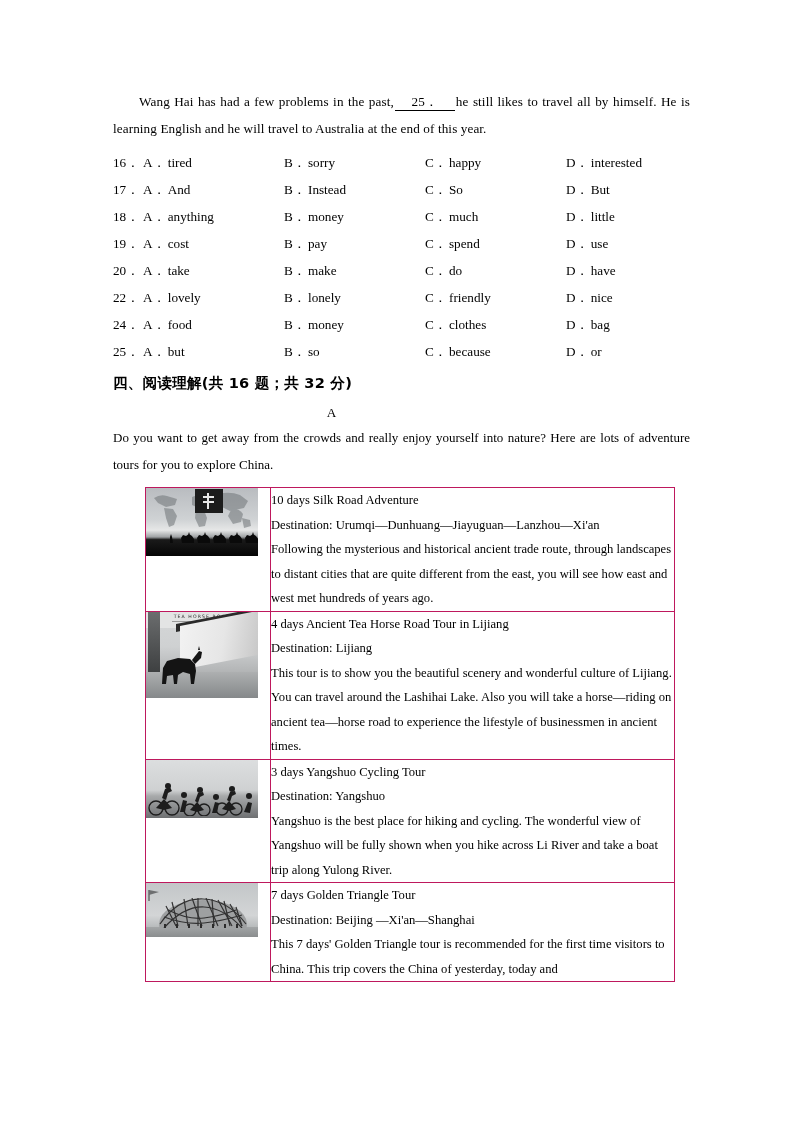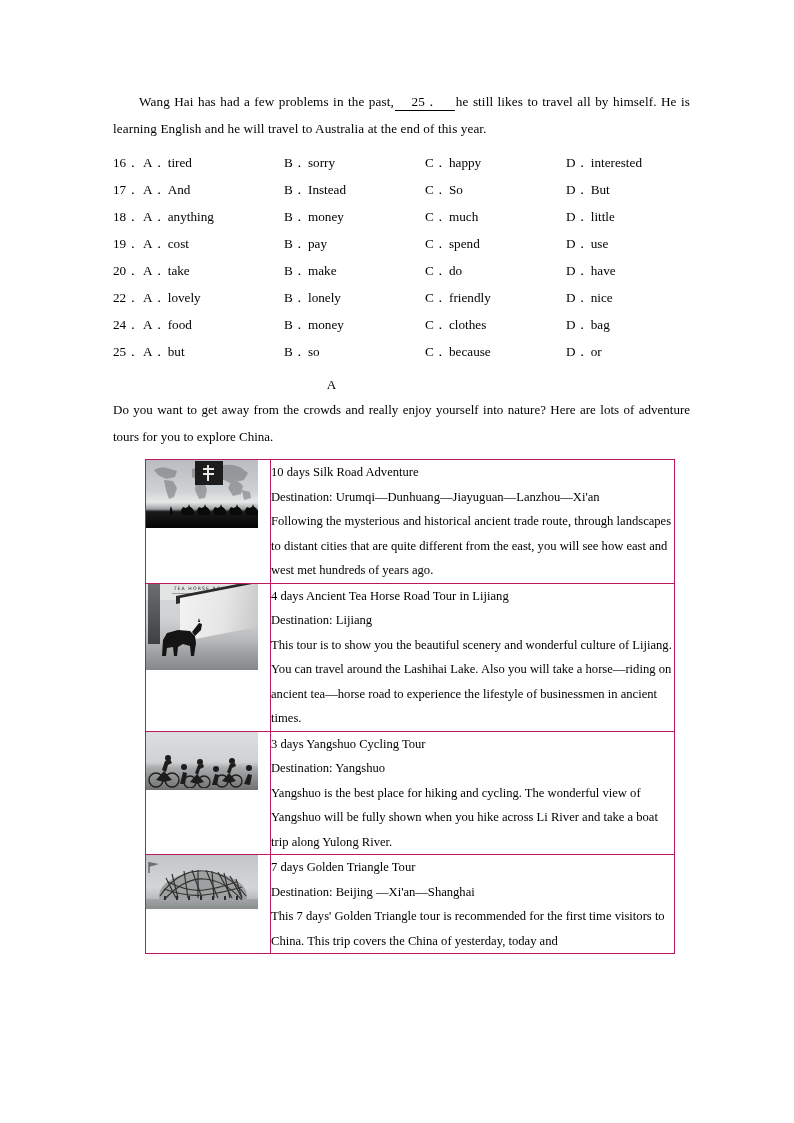--- a/index.html
+++ b/index.html
@@ -253,20 +253,21 @@
     <div class="opt-row">
       <span class="opt-qnum">25．</span>
       <span class="opt-cell"><span class="opt-letter">A．</span><span>but</span></span>
       <span class="opt-cell"><span class="opt-letter">B．</span><span>so</span></span>
       <span class="opt-cell"><span class="opt-letter">C．</span><span>because</span></span>
       <span class="opt-cell last"><span class="opt-letter">D．</span><span>or</span></span>
     </div>
 
   </div>
 
+  <div class="section-head">四、阅读理解(共 16 题；共 32 分)</div>
   <div class="sub-label">A</div>
   <div class="intro">
     <span class="indent"></span><span>Do you want to get away from the crowds and really enjoy yourself into nature? Here are lots of adventure tours for you to explore China.</span>
   </div>
 
   <table class="tour-table">
     <tbody>
 
       <tr>
         <td class="cell-img">

